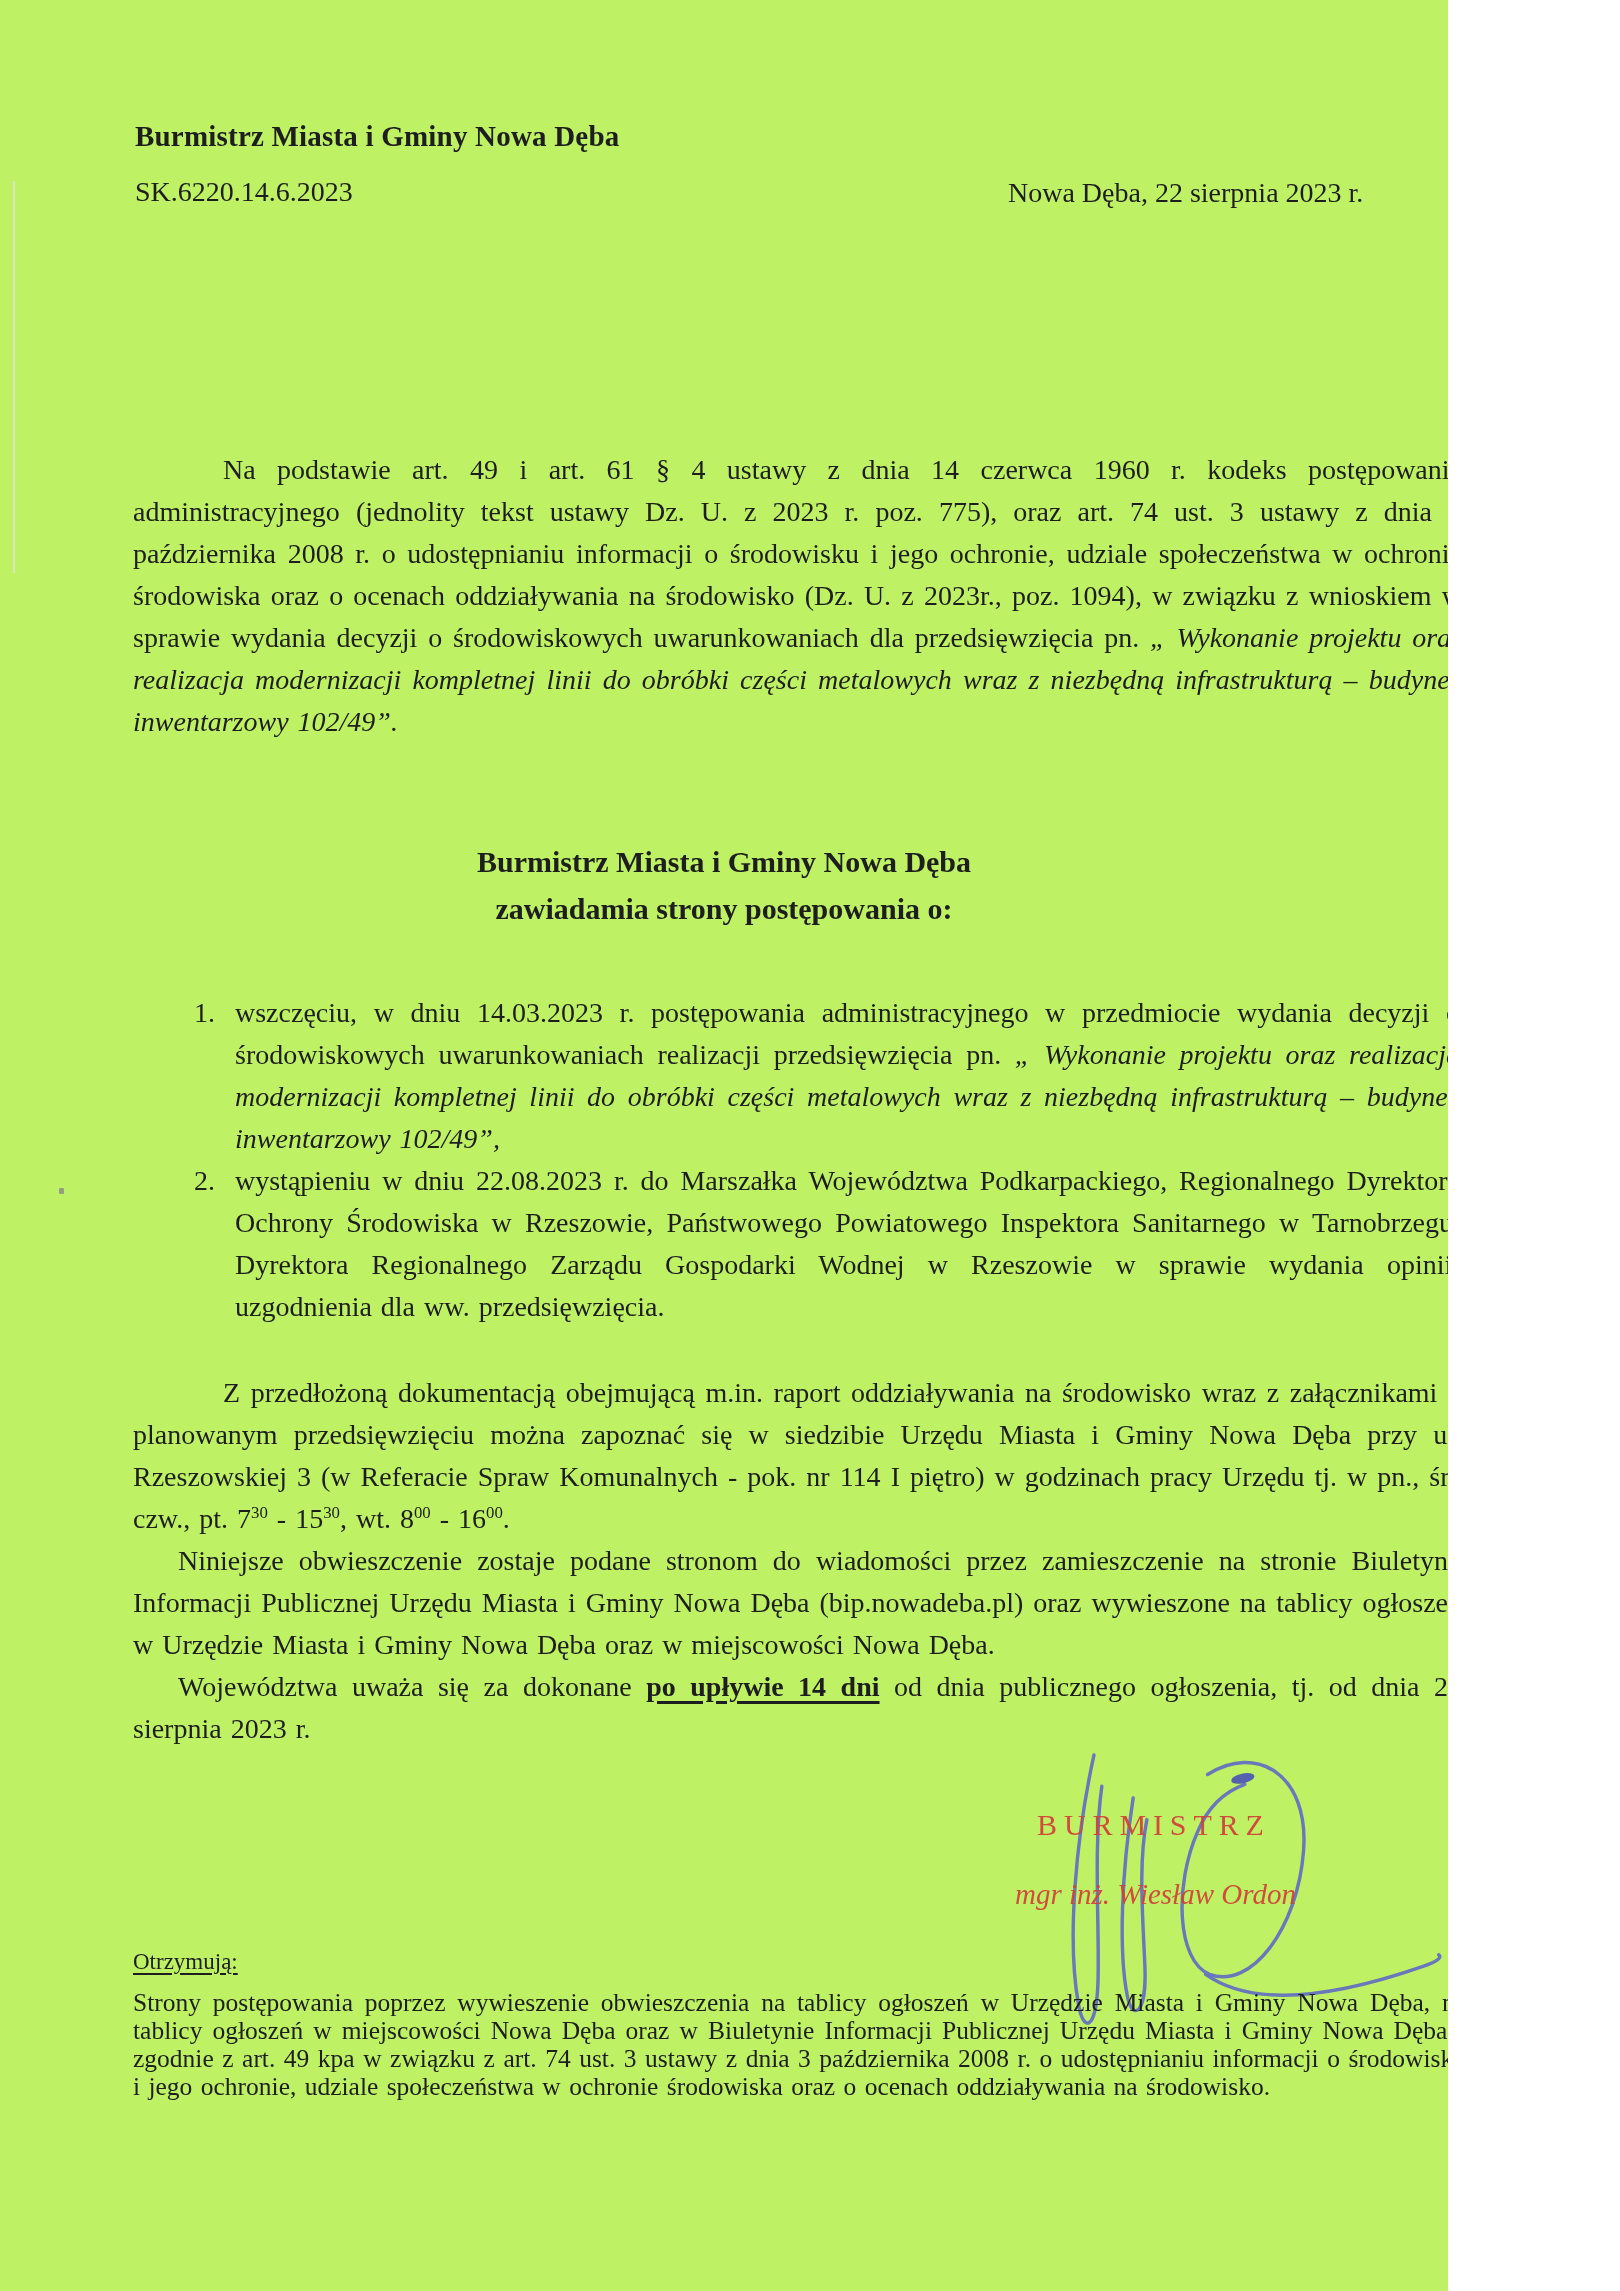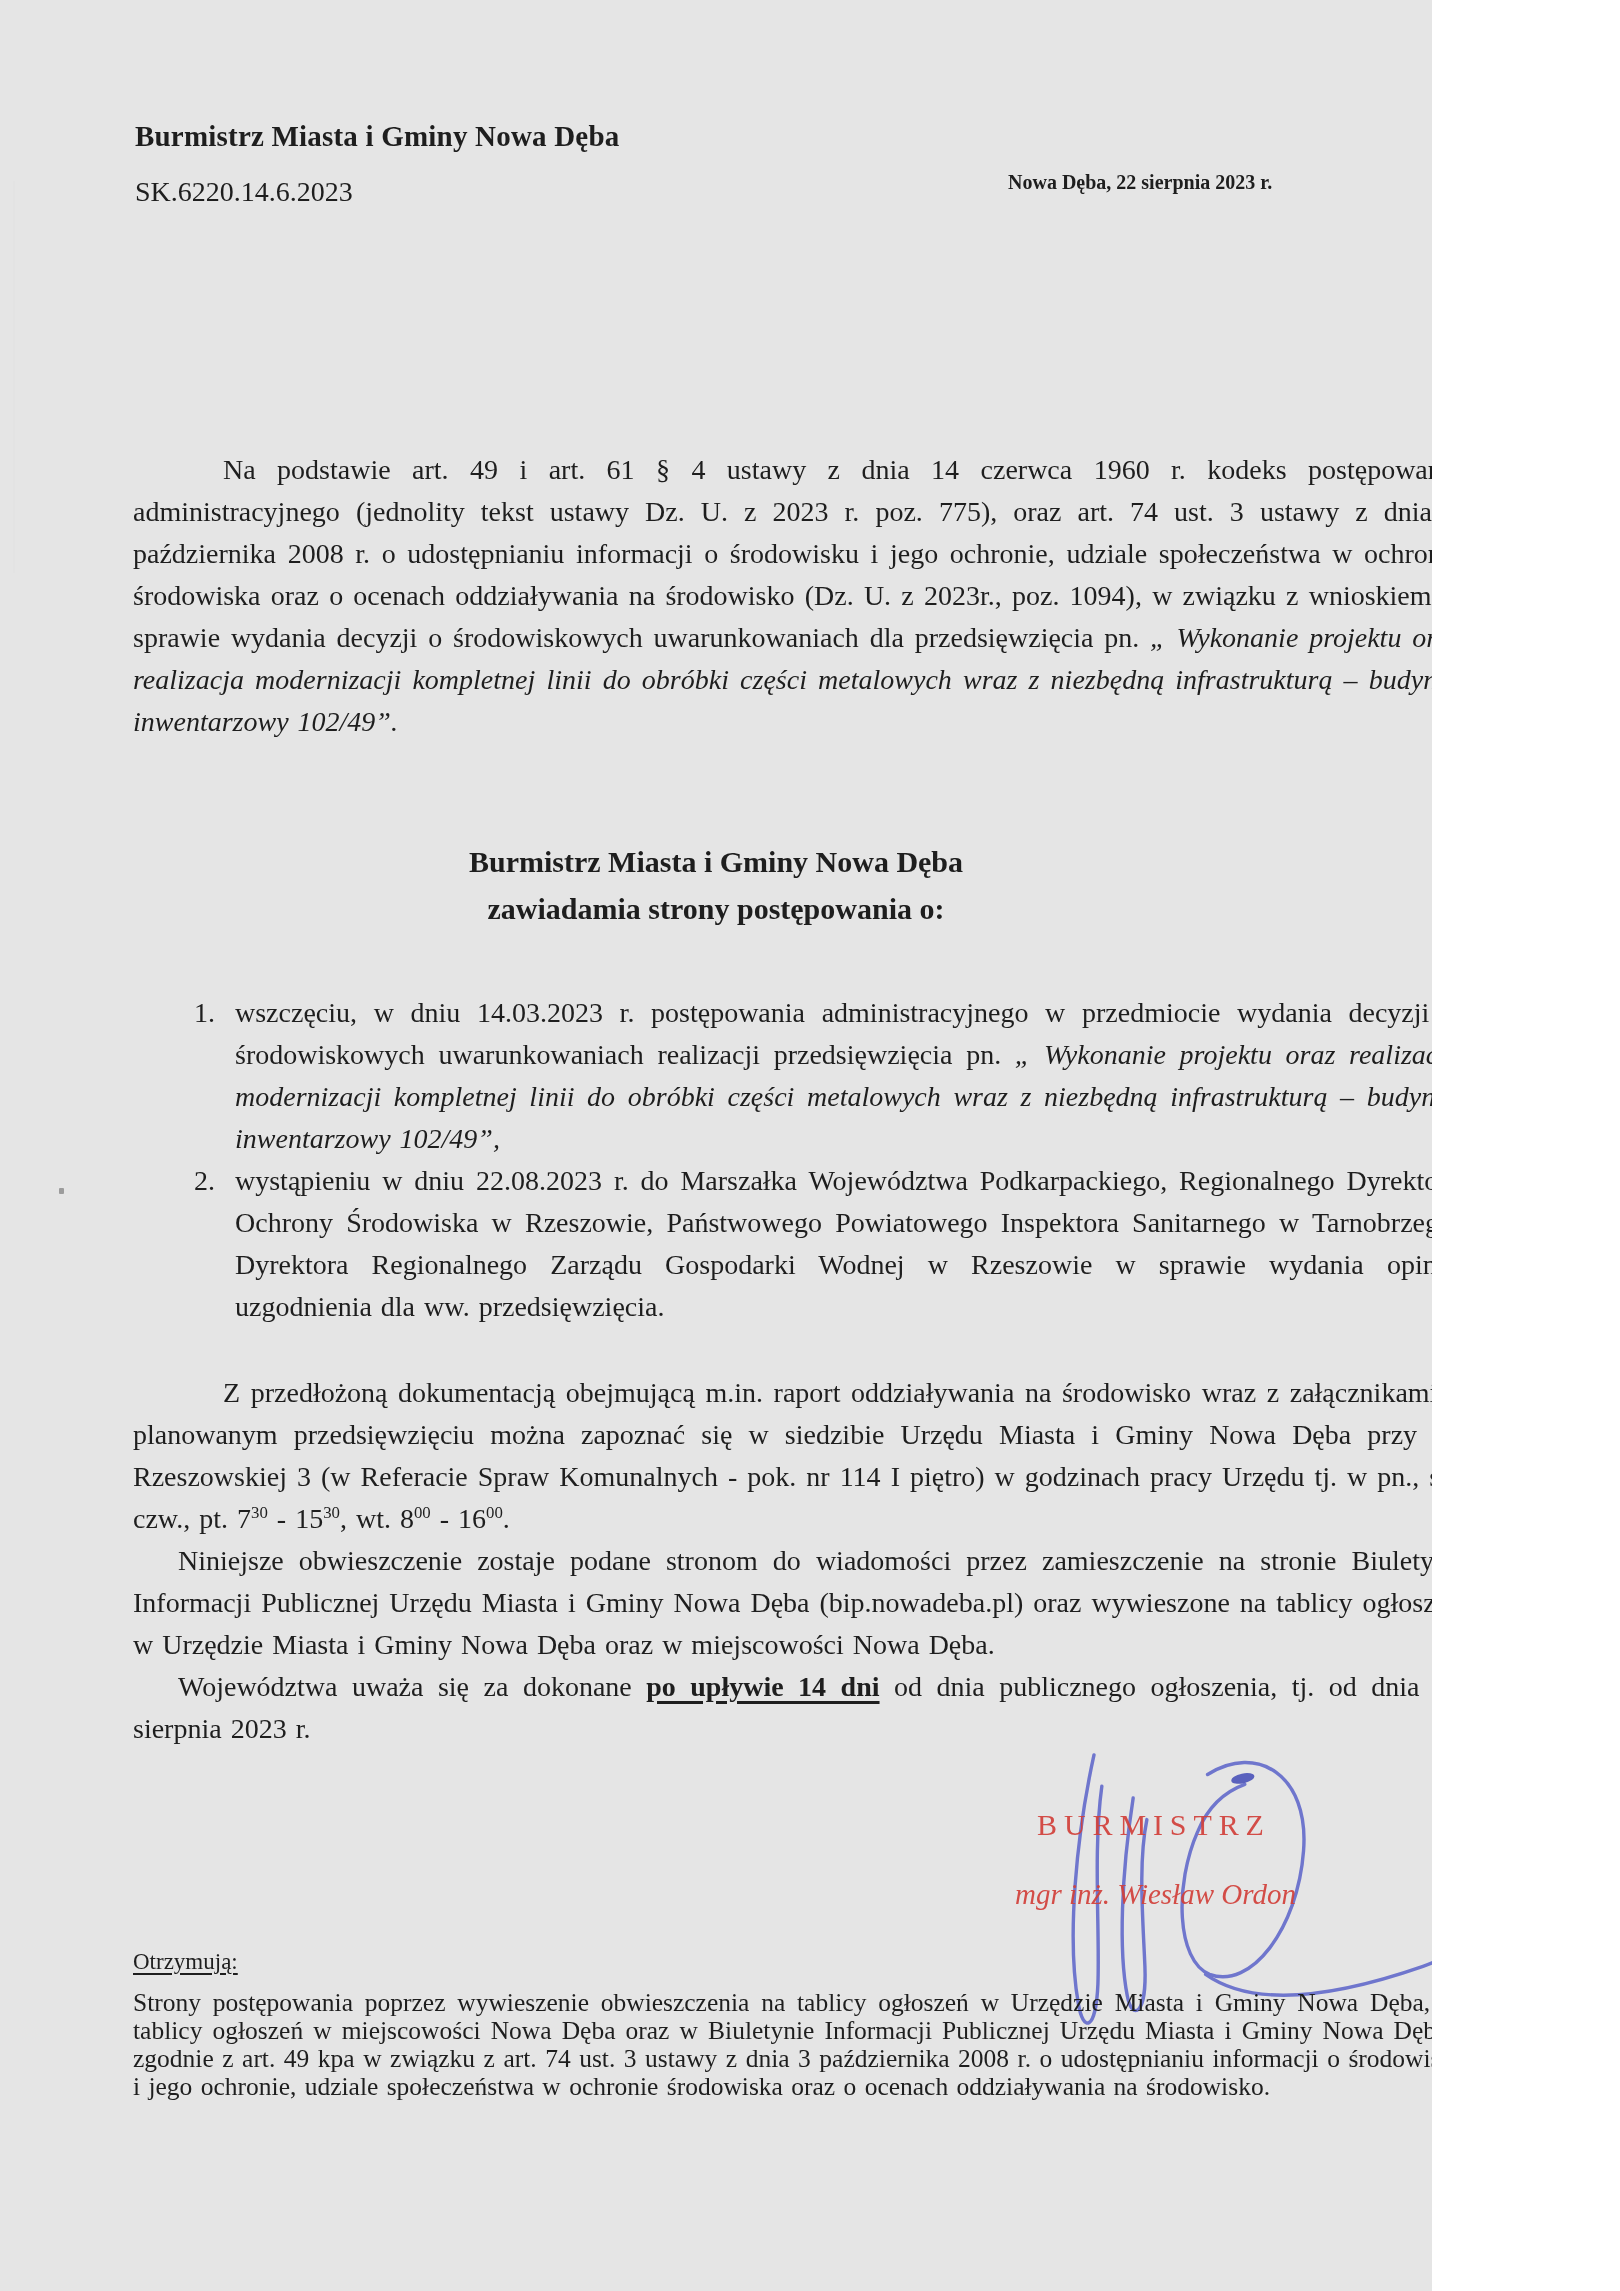--- a/index.html
+++ b/index.html
@@ -4,24 +4,25 @@
 <style>
   html, body {
     margin: 0;
     padding: 0;
     background: #ffffff;
   }
   .page {
     position: relative;
     width: 1432px;
     height: 2292px;
-    background: #e5e5e5;
+    background: #bef264;
     font-family: "Liberation Serif", "DejaVu Serif", serif;
     color: #1e1e1e;
     overflow: hidden;
+    padding-left: 16px;
   }
   
   .scan-edge-left {
     position: absolute;
     left: 12.7px; top: 181px;
     width: 2px; height: 392px;
     background: #e2e2e2;
     opacity: .7;
   }
   .scan-edge-right {
@@ -47,23 +48,22 @@
     font-weight: bold;
     font-size: 29px;
     letter-spacing: 0.2px;
   }
   .case-number {
     font-size: 28px;
     margin-top: 23px;
   }
   .place-date {
     position: absolute;
-    left: 1008px; top: 171px;
-    font-size: 20px;
-    font-weight: bold;
+    left: 1008px; top: 177px;
+    font-size: 28px;
   }
 
   .title-row {
     position: absolute;
     top: 335px; left: 0;
     width: 100%;
     text-align: center;
   }
   .doc-title {
     display: inline-block;

